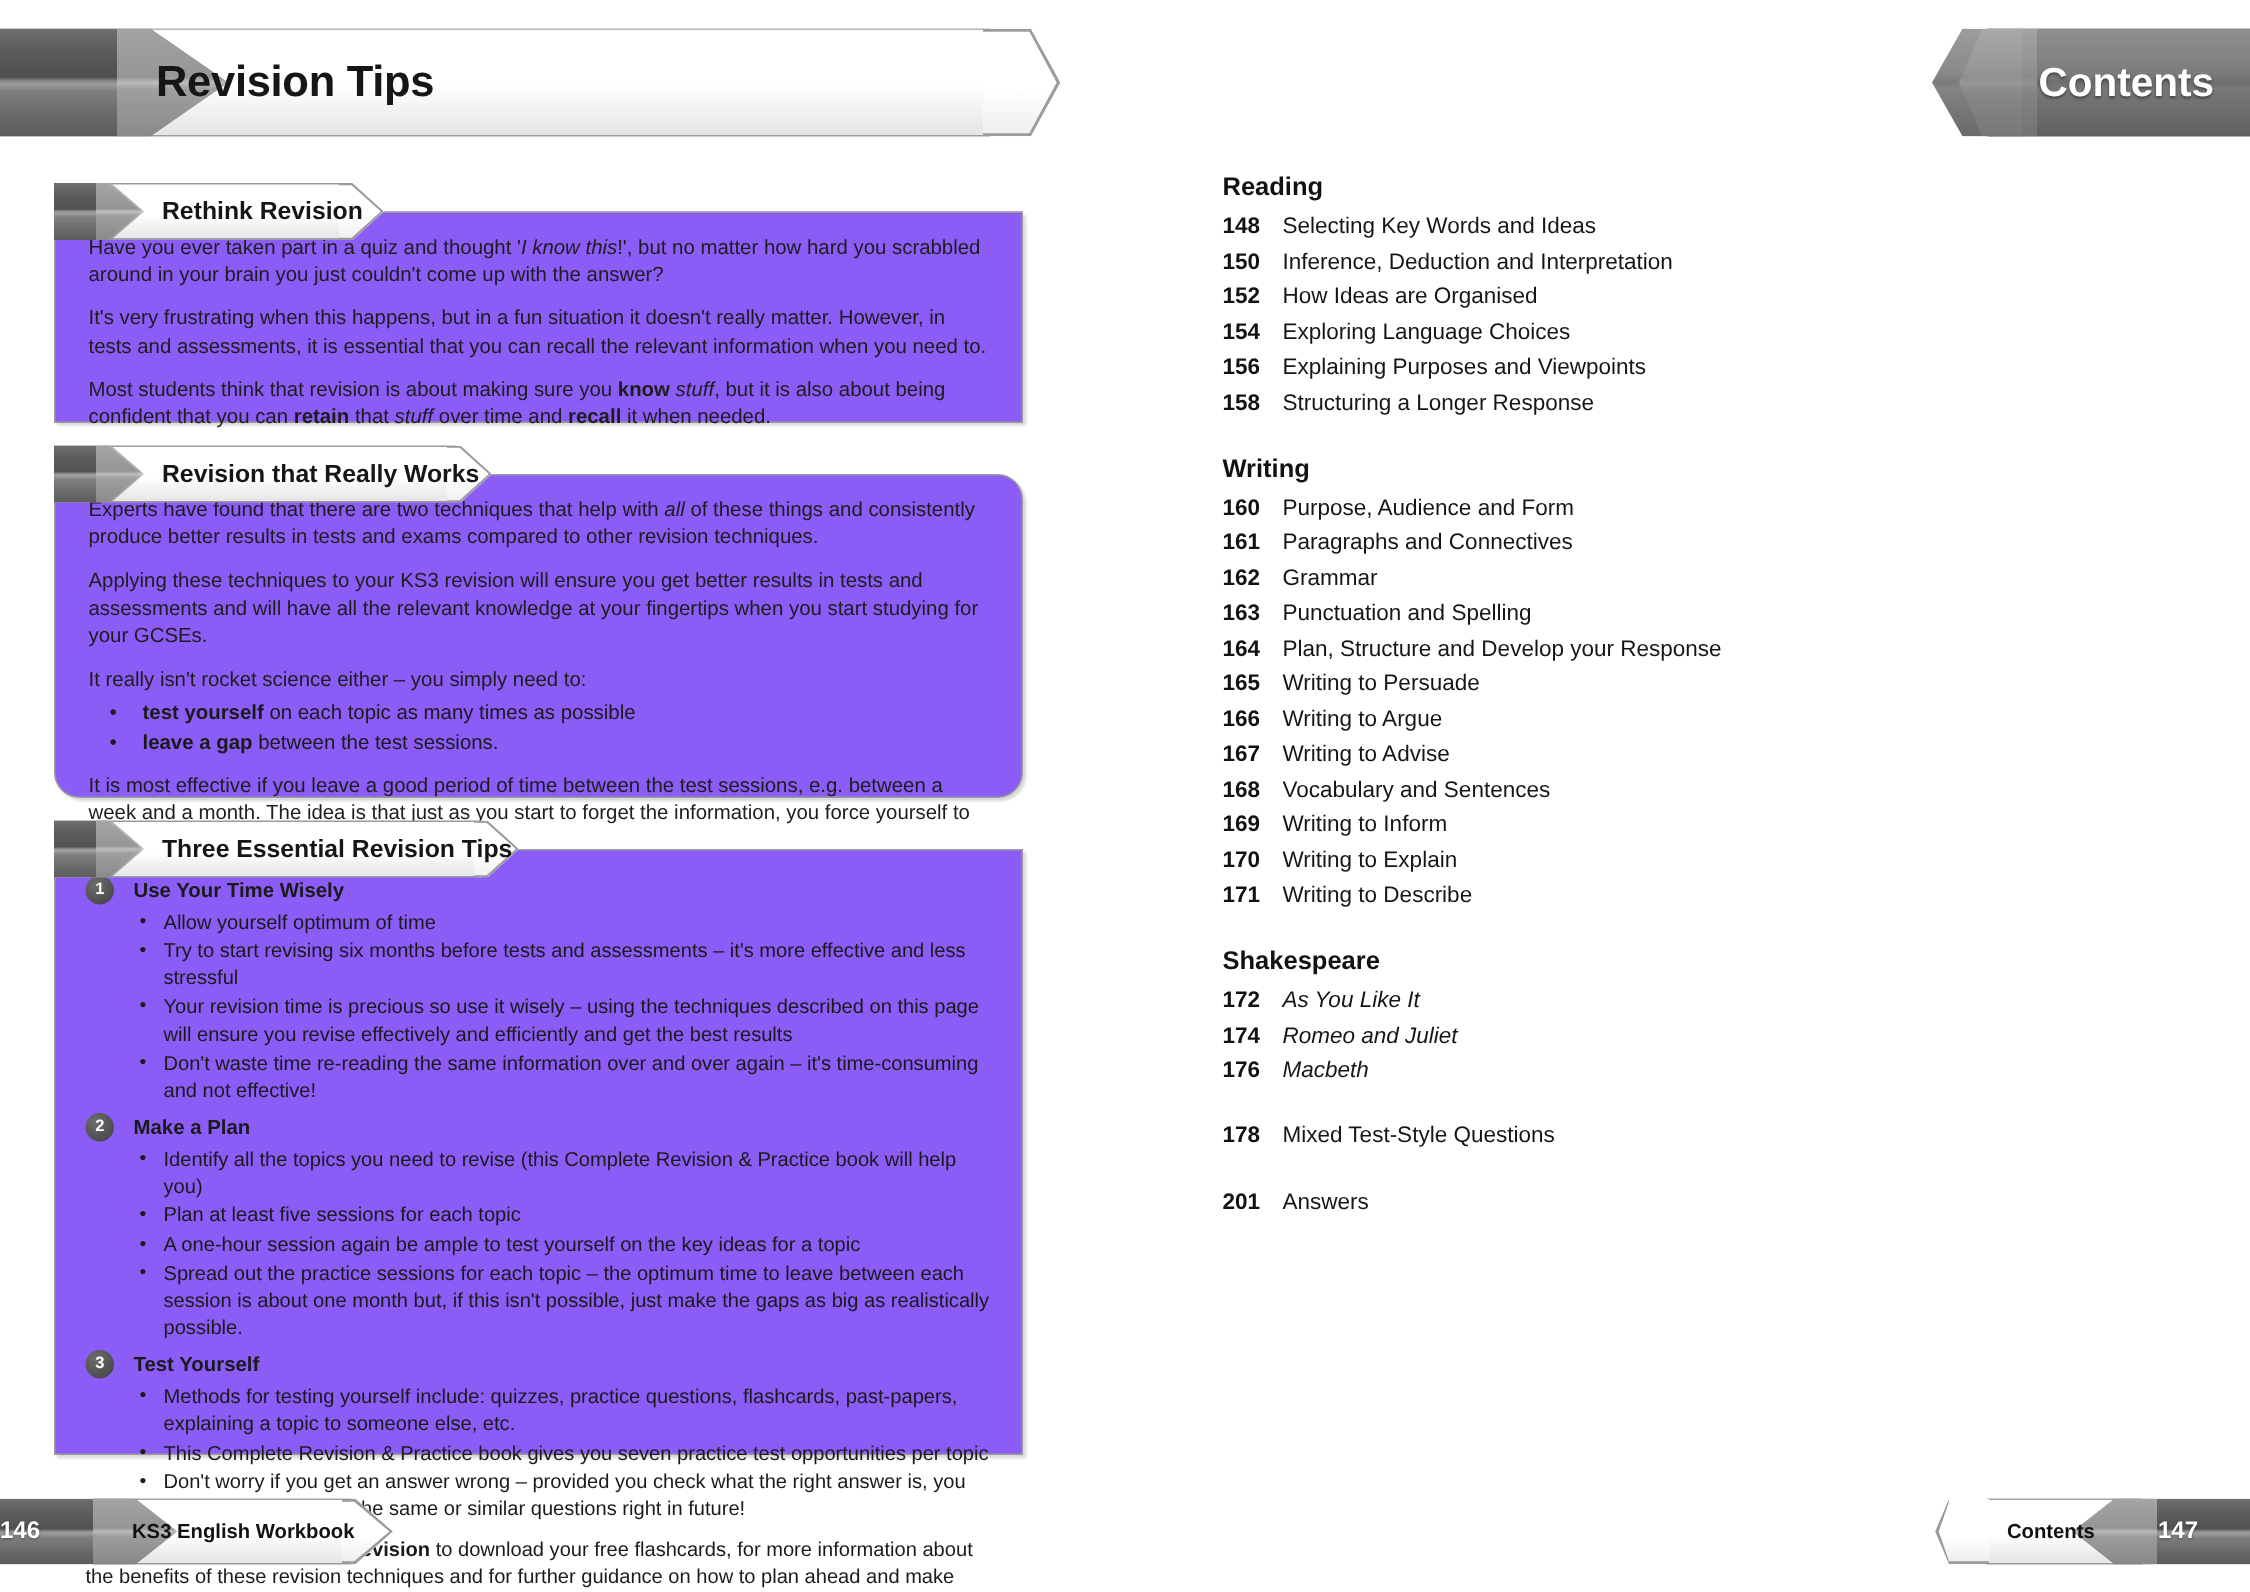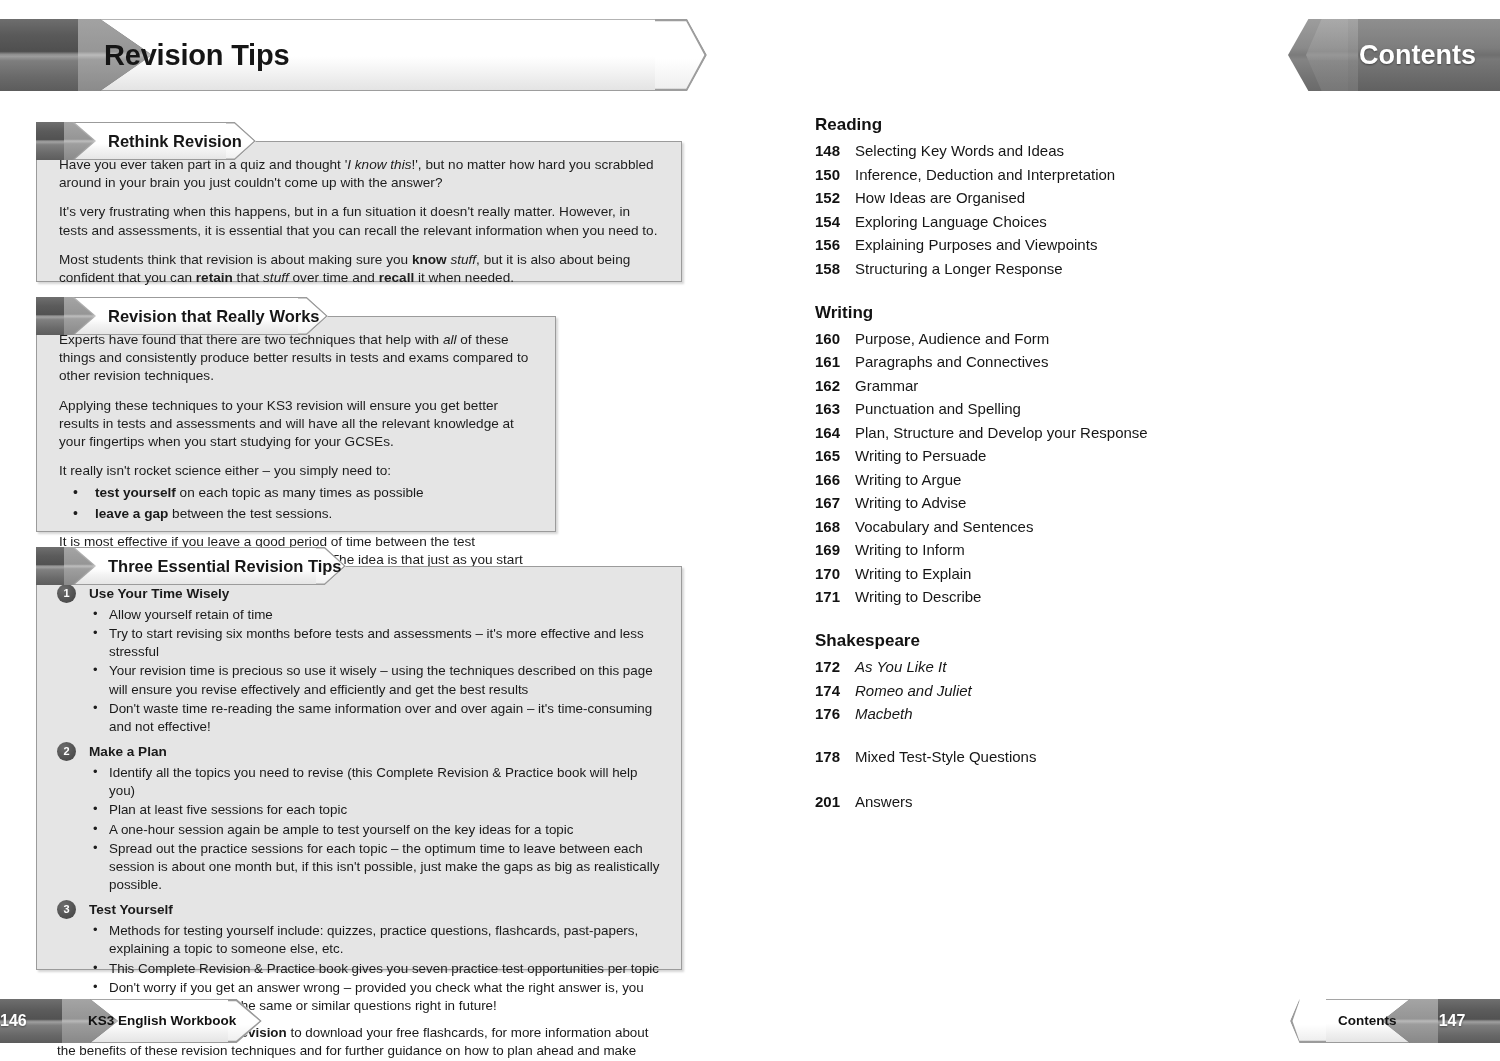--- a/index.html
+++ b/index.html
@@ -74,21 +74,21 @@
   .contents-text{
     position:absolute;right:24px;top:0;height:72px;line-height:72px;
     font-size:27px;font-weight:bold;color:#ffffff;
     text-shadow:0 1px 2px rgba(0,0,0,.45);
   }
 
   
   .panel{
     position:absolute;left:36px;
     border:1px solid #9b9b9b;
-    background:#e5e5e5;
+    background:#8b5cf6;
     box-sizing:border-box;
     box-shadow:2px 2px 2px rgba(0,0,0,.16);
   }
   .tab-wrap{position:absolute;left:36px;height:38px;}
   .tab-shape{
     position:absolute;left:0;top:0;height:38px;
     background:linear-gradient(to bottom,#ffffff 0%,#ffffff 58%,#f2f2f2 76%,#e6e6e6 100%);
     border:1px solid #9b9b9b;
     box-sizing:border-box;
   }
@@ -278,21 +278,21 @@
     </div>
   </div>
   <div class="tab-wrap" style="top:122px;width:216px;">
     <div class="tab-shape" style="width:196px;"></div>
     <div class="tab-arrowend" style="left:190px;"></div>
     <div class="tab-chev"></div>
     <div class="tab-chev2"></div>
     <div class="tab-label">Rethink Revision</div>
   </div>
 
-  <div class="panel" style="top:316px;width:520px;height:216px;">
+  <div class="panel" style="top:316px;width:646px;height:216px;border-radius:17px;">
     <div class="panel-body">
       <p>Experts have found that there are two techniques that help with <i>all</i> of these things and consistently produce better results in tests and exams compared to other revision techniques.</p>
       <p>Applying these techniques to your KS3 revision will ensure you get better results in tests and assessments and will have all the relevant knowledge at your fingertips when you start studying for your GCSEs.</p>
       <p style="margin-bottom:4px;">It really isn't rocket science either – you simply need to:</p>
       <ul class="simple">
         <li><b>test yourself</b> on each topic as many times as possible</li>
         <li><b>leave a gap</b> between the test sessions.</li>
       </ul>
       <p>It is most effective if you leave a good period of time between the test sessions, e.g. between a week and a month. The idea is that just as you start to forget the information, you force yourself to recall it again, keeping it fresh in your mind.</p>
     </div>
@@ -307,21 +307,21 @@
 
   <div class="panel" style="top:566px;width:646px;height:404px;">
     <div class="panel-body" style="padding:18px 20px 12px 20px;">
 
       <div class="tip">
         <div class="tip-head">
           <span class="tip-num">1</span>
           <span>Use Your Time Wisely</span>
         </div>
         <ul class="tip-list">
-          <li>Allow yourself retain of time</li>
+          <li>Allow yourself optimum of time</li>
           <li>Try to start revising six months before tests and assessments – it's more effective and less stressful</li>
           <li>Your revision time is precious so use it wisely – using the techniques described on this page will ensure you revise effectively and efficiently and get the best results</li>
           <li>Don't waste time re-reading the same information over and over again – it's time-consuming and not effective!</li>
         </ul>
       </div>
 
       <div class="tip">
         <div class="tip-head">
           <span class="tip-num">2</span>
           <span>Make a Plan</span>

